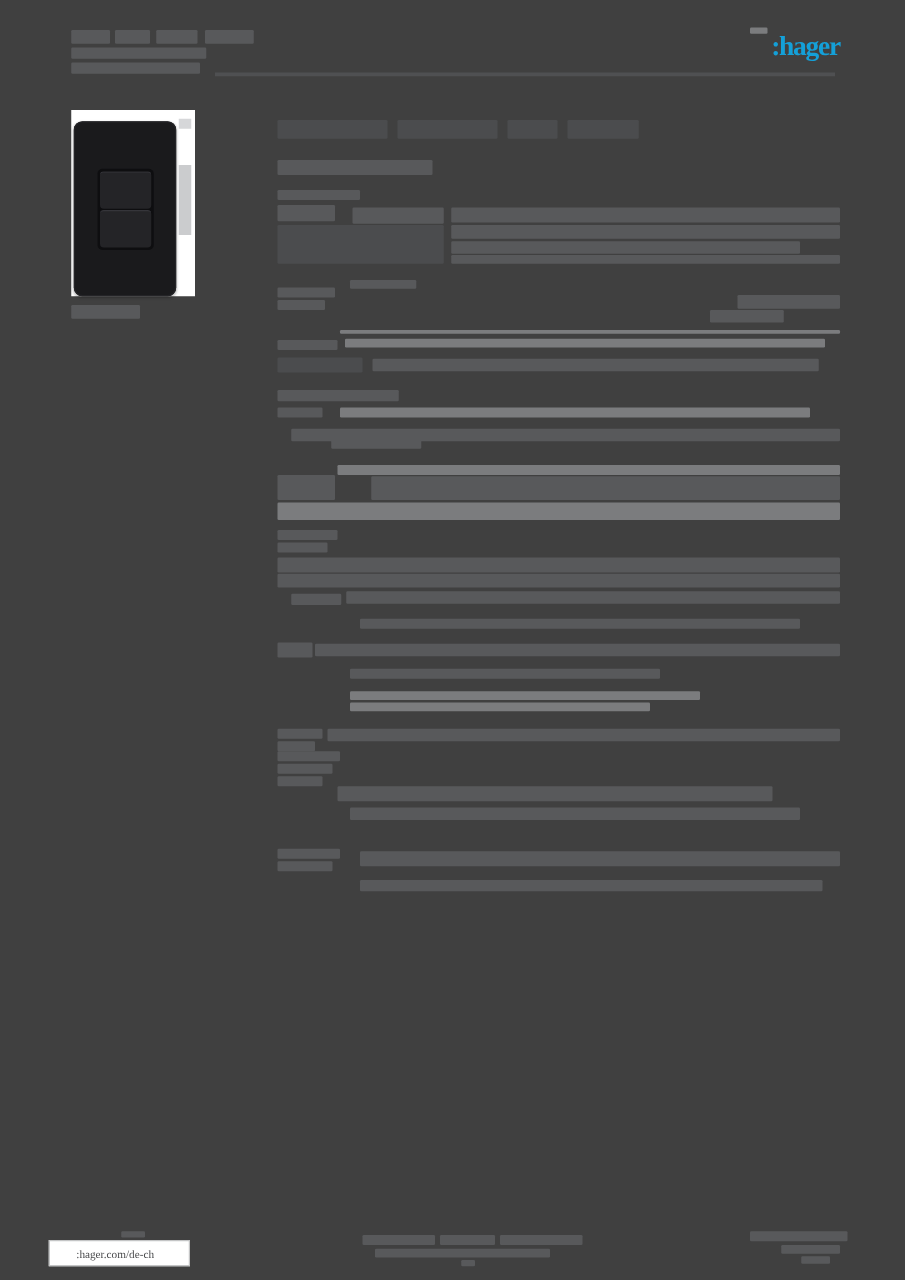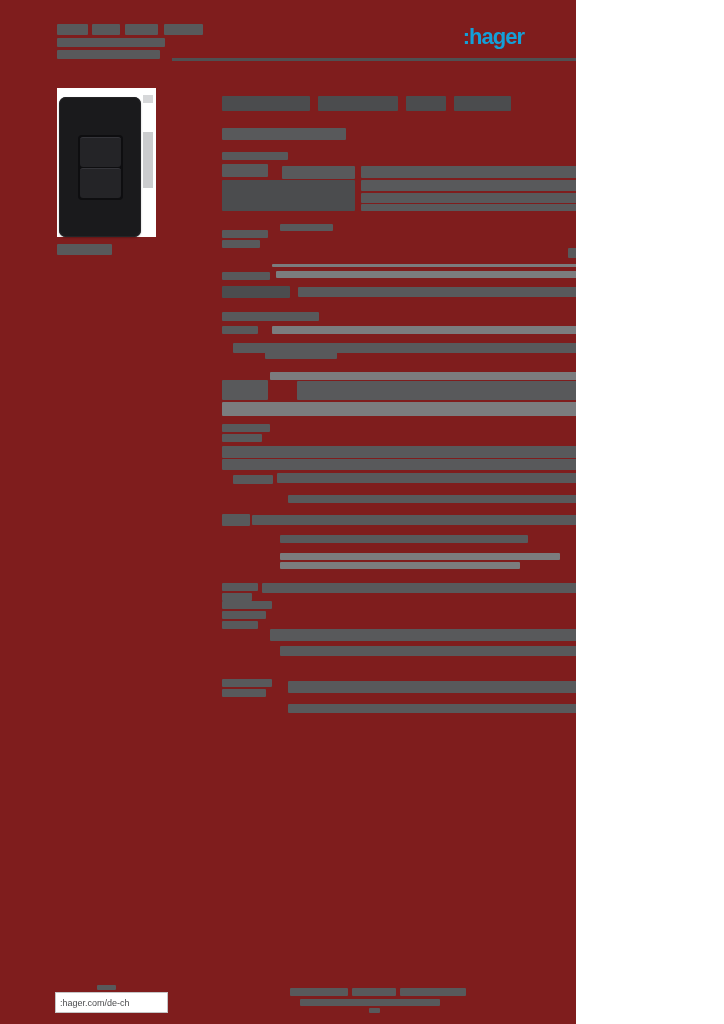--- a/index.html
+++ b/index.html
@@ -1,21 +1,21 @@
 <!DOCTYPE html>
 <html><head>
 <meta charset="utf-8">
 <style>
   html,body{margin:0;padding:0;background:#ffffff;}
   .page{
     position:relative;
-    width:576px;height:1024px;
-    background:#7f1d1d;
+    width:724px;height:1024px;
+    background:#404040;
     overflow:hidden;
-    font-family:Liberation Sans, sans-serif;
+    font-family:Liberation Serif, serif;
   }
   
   .bar{position:absolute;border-radius:1px;}
   
   .logo{
     position:absolute;
     top:26px;right:52px;
     font-size:22px;font-weight:700;
     letter-spacing:-1px;
     line-height:22px;
@@ -52,27 +52,27 @@
     flex:1;
     background:#242427;
     border-radius:3px;
     border-top:1px solid #35353a;
   }
   .edge-strip{position:absolute;background:#cbccce;}
   .strip1{left:86px;top:7px;width:10px;height:8px;background:#d6d7d9;}
   .strip2{left:86px;top:44px;width:10px;height:56px;}
   
   .web-box{
-    position:absolute;left:55px;top:992px;
+    position:absolute;left:39px;top:992px;
     width:113px;height:21px;
     background:#ffffff;
     border:1px solid #c4c5c6;
     box-sizing:border-box;
     display:flex;align-items:center;
-    padding-left:4px;
+    padding-left:21px;
   }
   .web-box span{
     font-size:9px;color:#4b4c4e;letter-spacing:0;
     white-space:nowrap;
   }
 </style>
 </head>
 <body>
 
 <div class="page">

